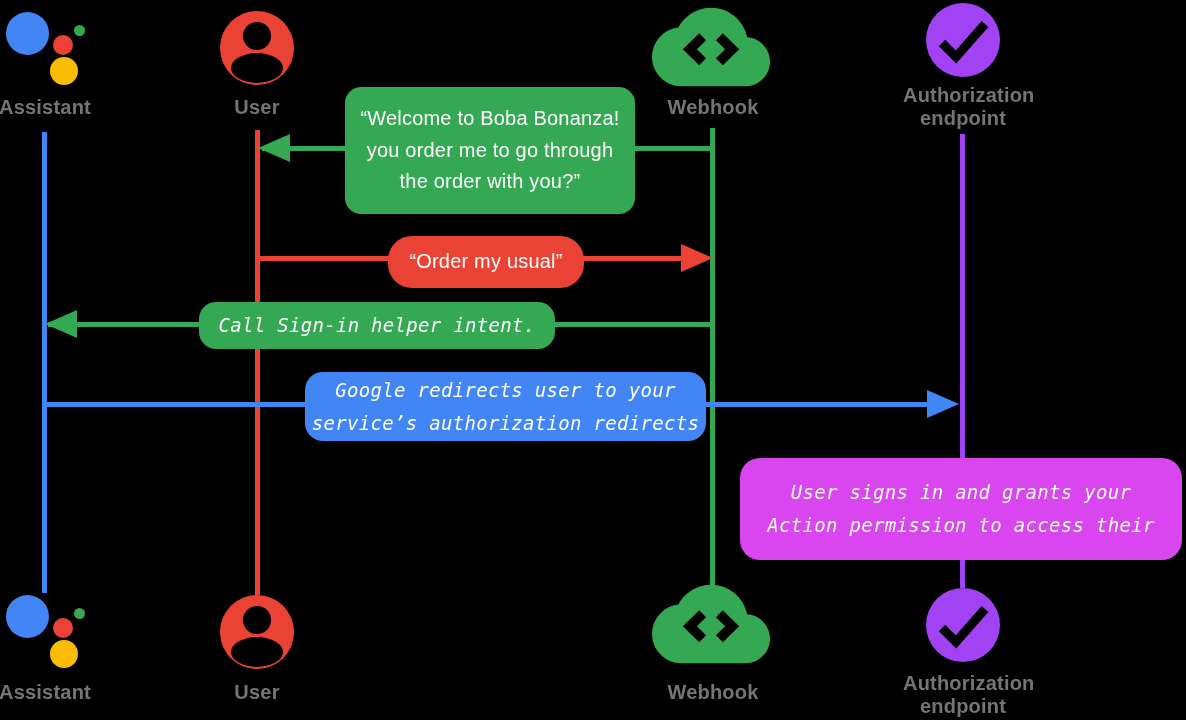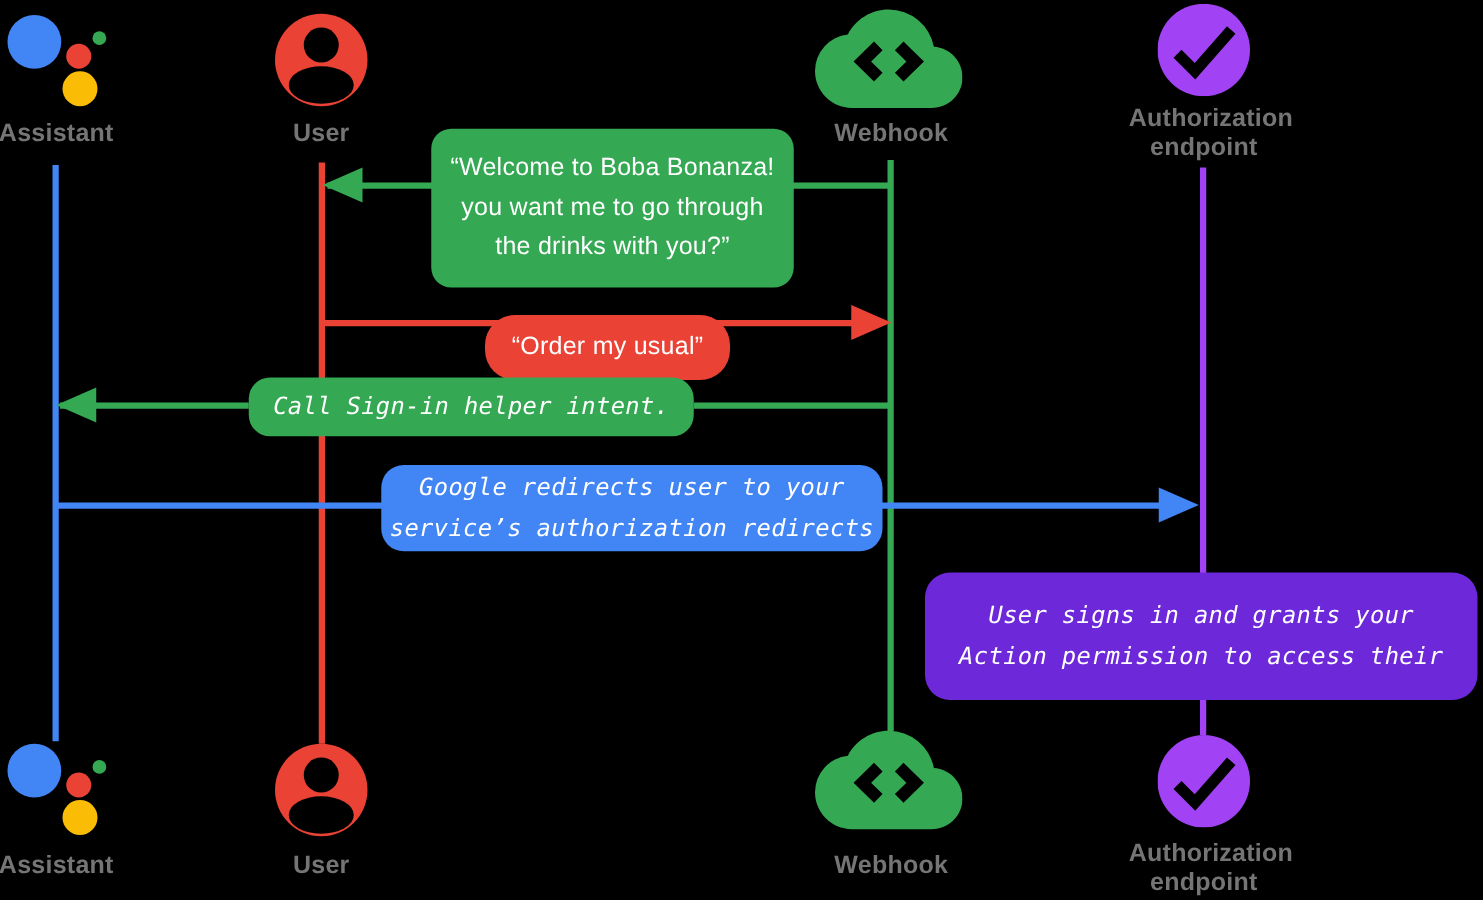--- a/index.html
+++ b/index.html
@@ -4,21 +4,21 @@
 <style>
   html,body{margin:0;padding:0;background:#000;}
   #canvas{position:relative;width:1186px;height:720px;background:#000;overflow:hidden;
           font-family:"Liberation Sans", sans-serif;}
   .lifeline{position:absolute;width:5px;z-index:1;}
   .hline{position:absolute;height:5px;z-index:2;}
   .arrowhead{position:absolute;width:0;height:0;z-index:2;}
   .bubble{position:absolute;z-index:3;color:#fff;display:flex;flex-direction:column;
           justify-content:center;align-items:center;text-align:center;}
   .bubble div{white-space:nowrap;}
-  .sans-bubble{font-size:20px;line-height:31.5px;font-weight:400;letter-spacing:.2px;margin-top:16px;}
+  .sans-bubble{font-size:20px;line-height:31.5px;font-weight:400;letter-spacing:.2px;}
   .mono-bubble{font-family:"DejaVu Sans Mono", monospace;font-style:italic;
                font-size:19px;line-height:33px;letter-spacing:.3px;}
   .actor-label{position:absolute;color:#757575;font-size:20px;font-weight:700;
                text-align:center;width:120px;letter-spacing:.2px;line-height:23px;z-index:1;}
   .circle{position:absolute;border-radius:50%;}
   .icon-group{position:absolute;}
 </style>
 </head>
 <body>
 
@@ -59,22 +59,22 @@
   <div class="actor-label" style="left:653px;top:96px;">Webhook</div>
   <div class="actor-label" style="left:903px;top:84px;">
     <div>Authorization</div>
     <div>endpoint</div>
   </div>
 
   <div class="hline" style="left:262px;top:146px;width:449px;background:#34A853;"></div>
   <div class="arrowhead" style="left:258px;top:134px;border-right:32px solid #34A853;border-top:14px solid transparent;border-bottom:14px solid transparent;"></div>
   <div class="bubble sans-bubble" style="left:345px;top:87px;width:290px;height:127px;background:#34A853;border-radius:16px;">
     <div>“Welcome to Boba Bonanza!</div>
-    <div>you want me to go through</div>
-    <div>the drinks with you?”</div>
+    <div>you order me to go through</div>
+    <div>the order with you?”</div>
   </div>
 
   <div class="hline" style="left:258px;top:256px;width:428px;background:#EA4335;"></div>
   <div class="arrowhead" style="left:681px;top:244px;border-left:32px solid #EA4335;border-top:14px solid transparent;border-bottom:14px solid transparent;"></div>
   <div class="bubble sans-bubble" style="left:388px;top:236px;width:196px;height:52px;background:#EA4335;border-radius:24px;">
     <div>“Order my usual”</div>
   </div>
 
   <div class="hline" style="left:48px;top:322px;width:151px;background:#34A853;"></div>
   <div class="hline" style="left:555px;top:322px;width:156px;background:#34A853;"></div>
@@ -83,21 +83,21 @@
     <div>Call Sign-in helper intent.</div>
   </div>
 
   <div class="hline" style="left:44px;top:402px;width:885px;background:#4285F4;"></div>
   <div class="arrowhead" style="left:927px;top:390px;border-left:32px solid #4285F4;border-top:14px solid transparent;border-bottom:14px solid transparent;"></div>
   <div class="bubble mono-bubble" style="left:305px;top:372px;width:401px;height:69px;background:#4285F4;border-radius:18px;text-align:center;">
     <div>Google redirects user to your</div>
     <div>service’s authorization redirects</div>
   </div>
 
-  <div class="bubble mono-bubble" style="left:740px;top:458px;width:442px;height:102px;background:#6d28d9;border-radius:20px;font-style:italic;">
+  <div class="bubble mono-bubble" style="left:740px;top:458px;width:442px;height:102px;background:#d946ef;border-radius:20px;font-style:italic;">
     <div>User signs in and grants your</div>
     <div>Action permission to access their</div>
   </div>
 
   <div class="icon-group" style="left:6px;top:593px;width:92px;height:80px;z-index:1;">
     <div class="circle" style="left:0;top:2px;width:43px;height:43px;background:#4285F4;"></div>
     <div class="circle" style="left:47px;top:25px;width:20px;height:20px;background:#EA4335;"></div>
     <div class="circle" style="left:68px;top:15px;width:11px;height:11px;background:#34A853;"></div>
     <div class="circle" style="left:44px;top:47px;width:28px;height:28px;background:#FBBC05;"></div>
   </div>

